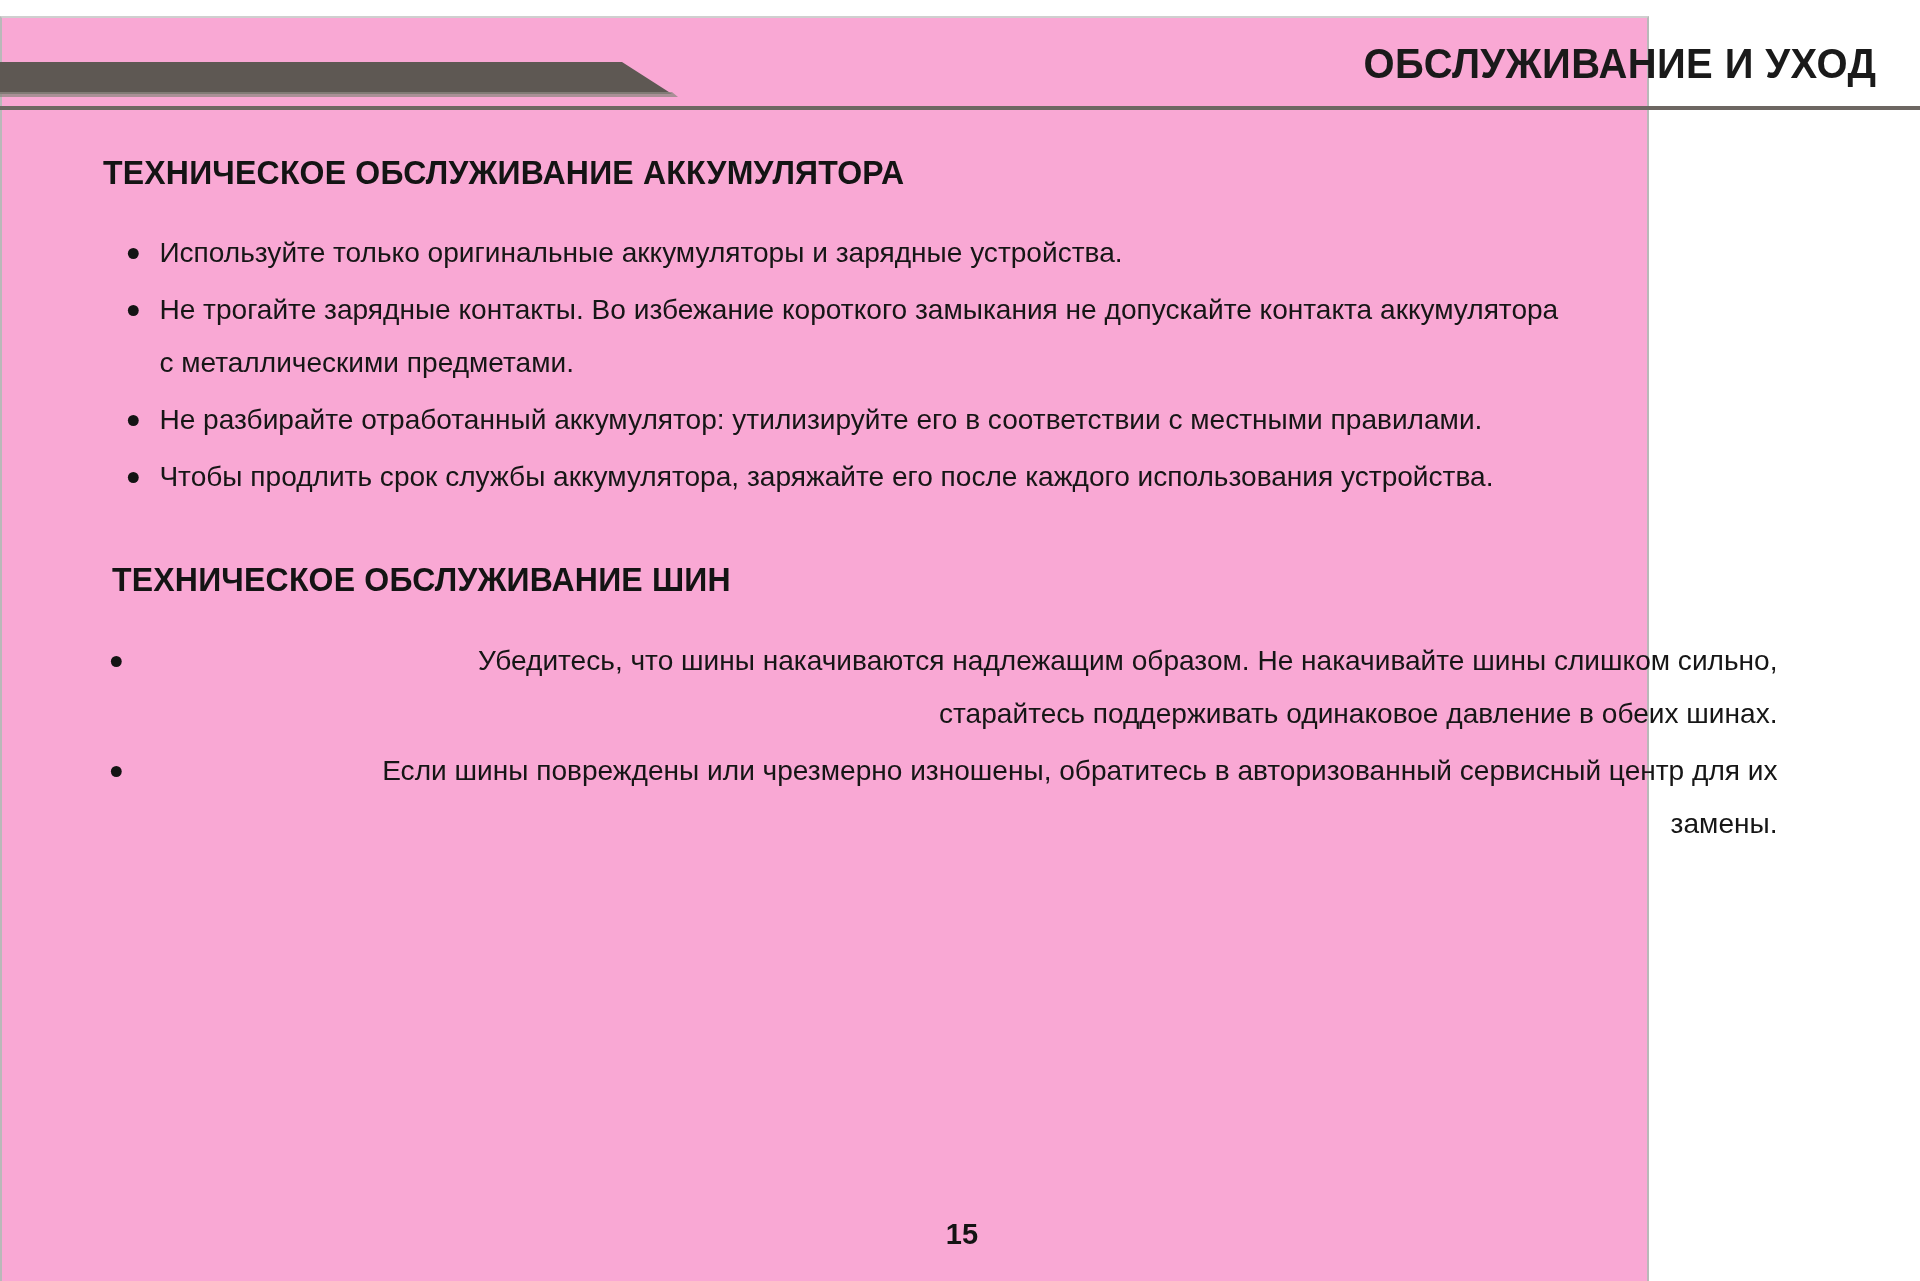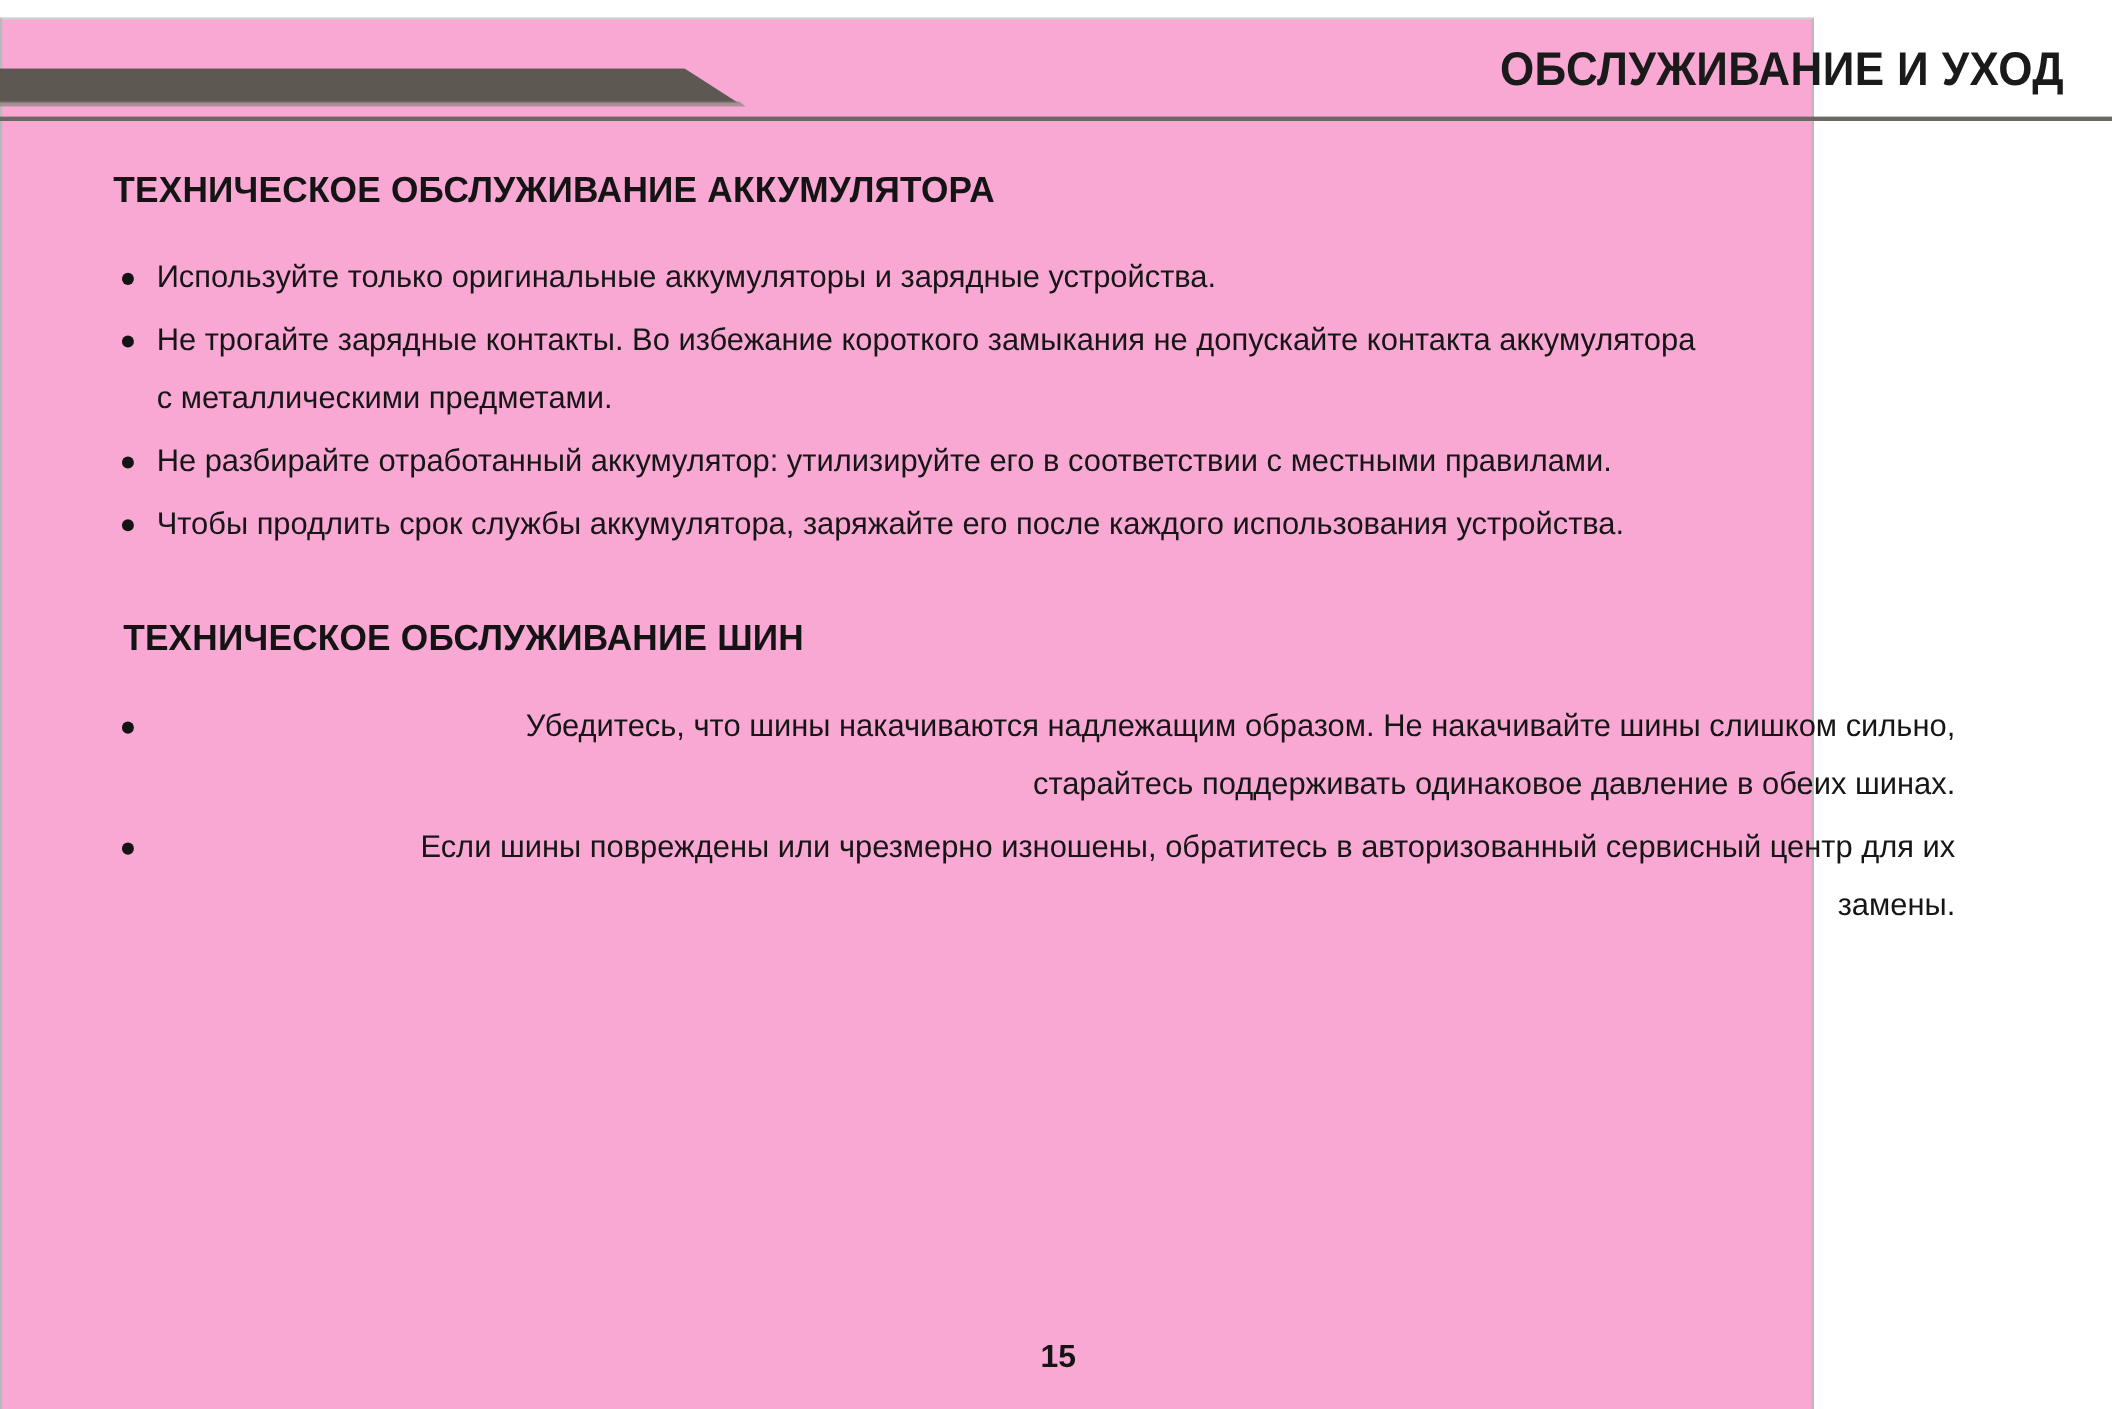--- a/index.html
+++ b/index.html
@@ -116,21 +116,21 @@
   }
 
   .bullet-list {
     list-style: none;
     margin: 0;
     padding: 0;
   }
 
   .bullet-list.battery-list {
     position: absolute;
-    left: 101px;
+    left: 118px;
     top: 112px;
     width: 1700px;
   }
 
   .bullet-list.tires-list {
     position: absolute;
     left: 101px;
     top: 520px;
     width: 1700px;
     text-align: right;

